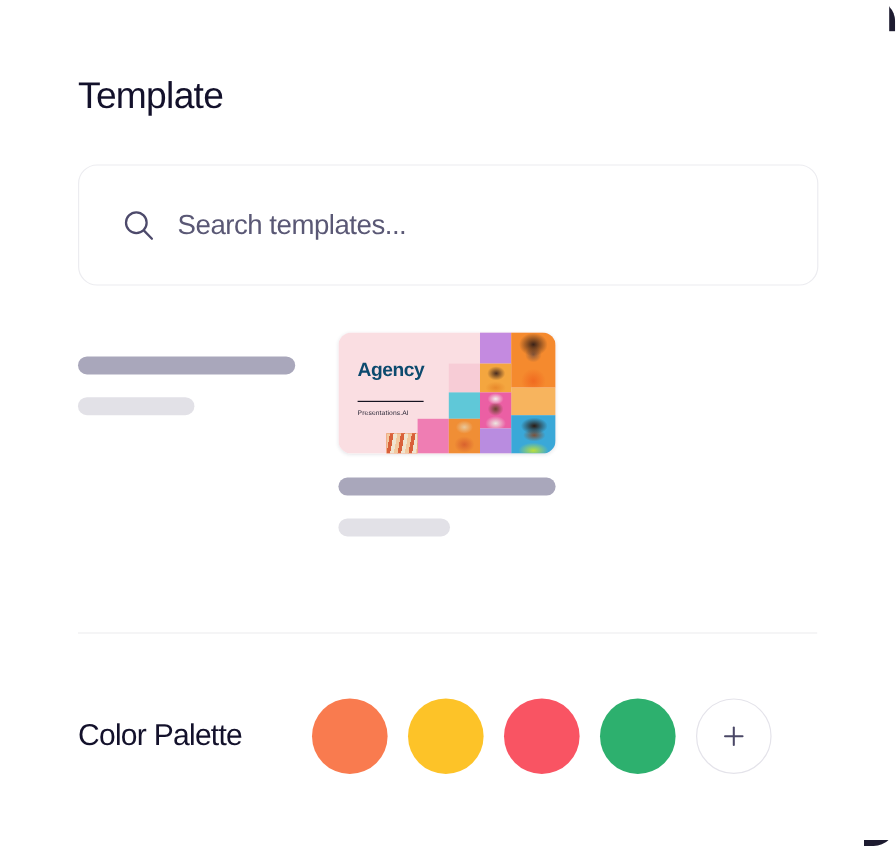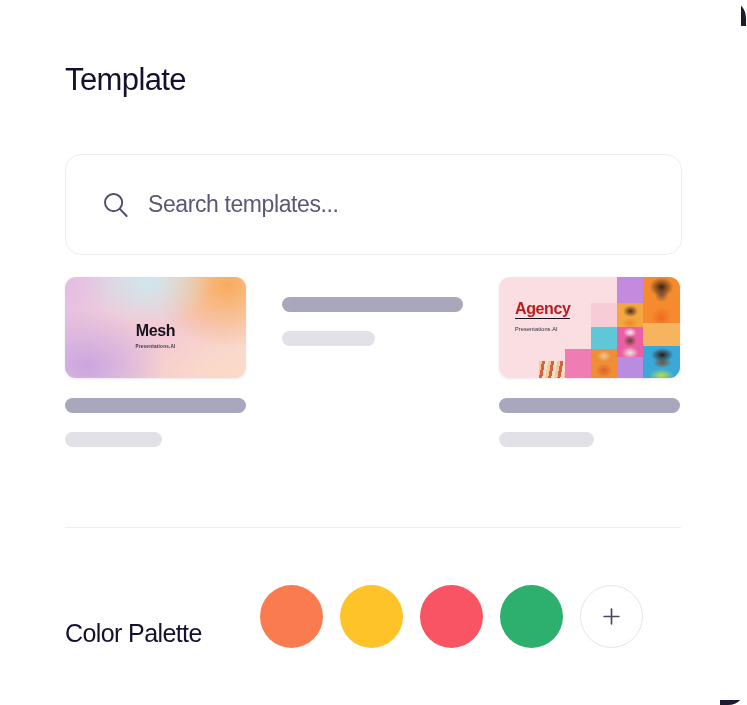--- a/index.html
+++ b/index.html
@@ -38,21 +38,21 @@
     font-size: 31px;
     font-weight: 400;
     letter-spacing: -0.6px;
     color: #13112b;
   }
 
   
   .search-bar {
     position: absolute;
     left: 65px;
-    top: 154px;
+    top: 137px;
     width: 617px;
     height: 101px;
     border: 1.5px solid #ececf0;
     border-radius: 16px;
     background: #ffffff;
     display: flex;
     align-items: center;
     padding-left: 35px;
     cursor: text;
   }
@@ -188,26 +188,26 @@
     background: #e9eaec;
     transform: skewY(-13deg);
   }
 
   
   .agc-bg { position: absolute; inset: 0; background: #fadee2; }
   .agc-text { position: absolute; left: 16px; top: 23px; }
   .agc-title {
     font-size: 16px;
     font-weight: 700;
-    color: #b91c1c;
+    color: #0c4a6e;
     letter-spacing: -0.4px;
     line-height: 1;
     border-bottom: 1.6px solid #141220;
     display: inline-block;
-    padding-bottom: 1px;
+    padding-bottom: 17px;
   }
   .agc-sub {
     margin-top: 7px;
     font-size: 5.6px;
     font-weight: 400;
     color: #2b2838;
     letter-spacing: 0.1px;
   }
   .agc-grid { position: absolute; inset: 0; }
   .agc-tile { position: absolute; overflow: hidden; }
@@ -245,21 +245,21 @@
   }
 
   
   .palette-section {
     position: absolute;
     left: 65px;
     top: 578px;
     width: 617px;
     height: 70px;
     display: flex;
-    align-items: flex-end;
+    align-items: center;
   }
   .palette-label {
     font-size: 25px;
     font-weight: 400;
     letter-spacing: -0.6px;
     color: #13112b;
     white-space: nowrap;
   }
   .swatches {
     display: flex;
@@ -299,33 +299,20 @@
   <div class="search-bar">
     <svg class="search-icon" viewBox="0 0 30 30" fill="none">
       <circle cx="12.6" cy="12.6" r="8.6" stroke="#4d4a6b" stroke-width="1.9"></circle>
       <line x1="19.0" y1="19.2" x2="25.6" y2="26.0" stroke="#4d4a6b" stroke-width="1.9" stroke-linecap="round"></line>
     </svg>
     <input class="search-input" type="text" placeholder="Search templates..." style="">
   </div>
 
   <div class="template-grid">
 
-    <div class="tpl-cell">
-      <div class="tpl-thumb">
-        <div class="mesh-bg"></div>
-        <div class="mesh-text">
-          <div class="mesh-title">Mesh</div>
-          <div class="mesh-sub">Presentations.AI</div>
-        </div>
-      </div>
-      <div class="skel-row">
-        <div class="skel-line"></div>
-        <div class="skel-line short"></div>
-      </div>
-    </div>
 
     <div class="tpl-cell">
       <div class="skel-row">
         <div class="skel-line"></div>
         <div class="skel-line short"></div>
       </div>
     </div>
 
     <div class="tpl-cell">
       <div class="tpl-thumb">

